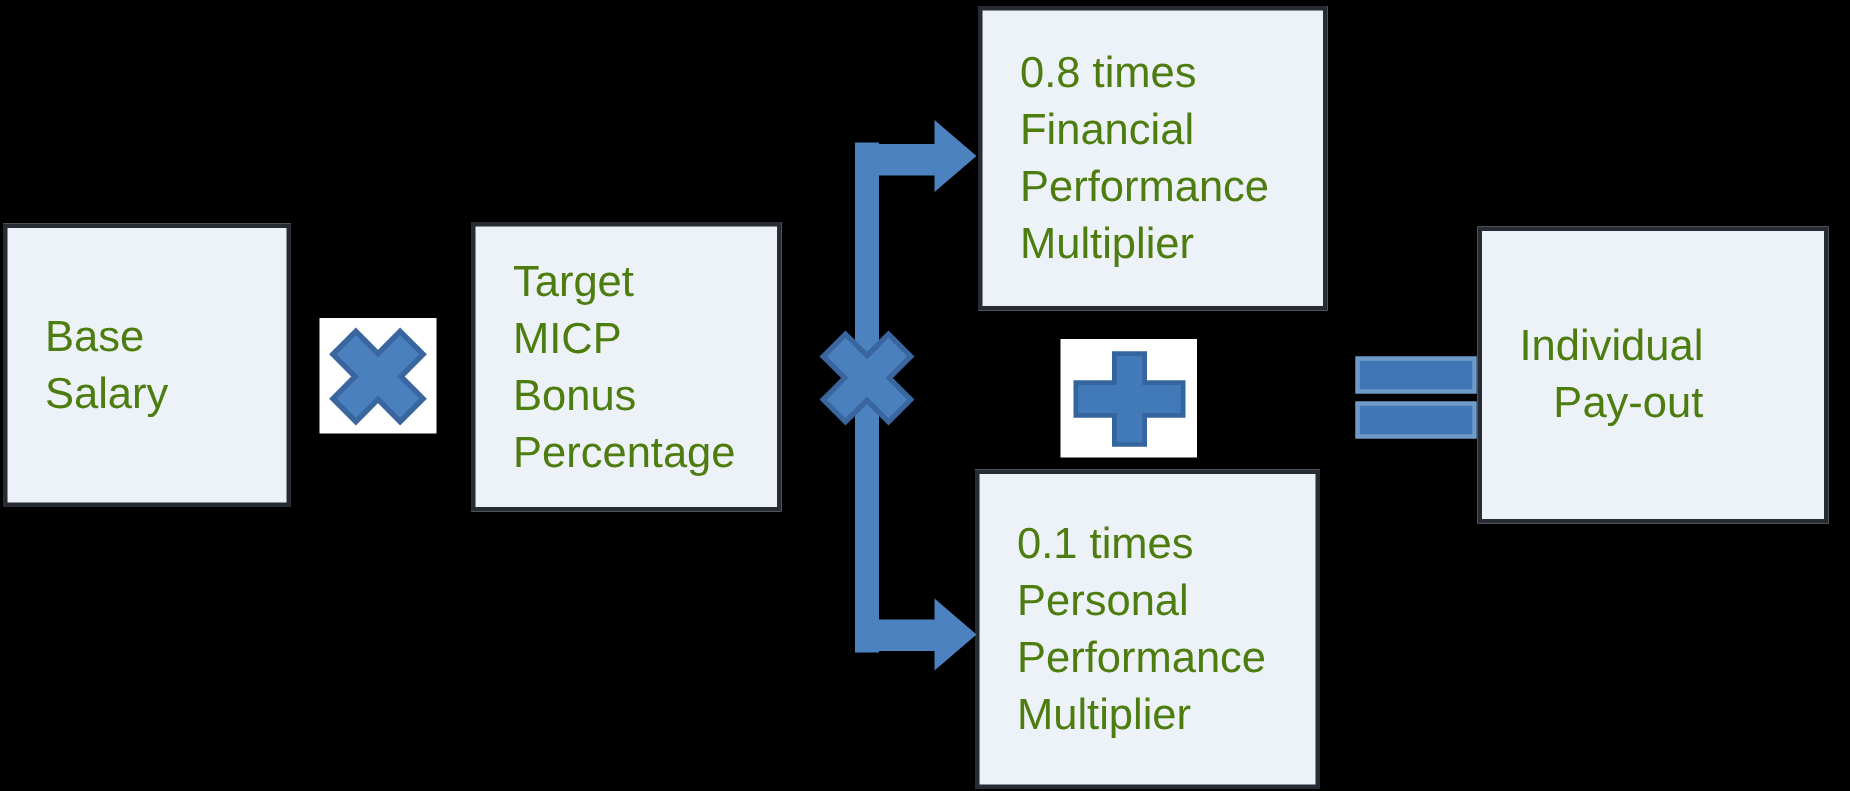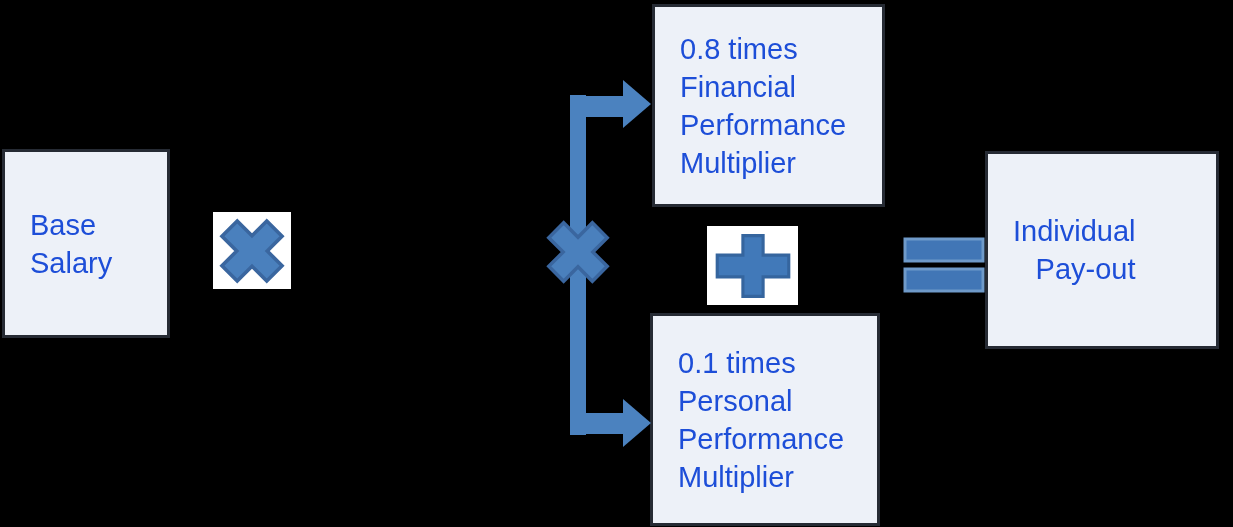--- a/index.html
+++ b/index.html
@@ -11,55 +11,61 @@
     font-family: "Liberation Sans", sans-serif;
     overflow: hidden;
   }
   .box {
     position: absolute;
     background: #edf1f8;
     border: 3px solid #262b34;
     box-sizing: border-box;
     display: flex;
     align-items: center;
-    color: #1d4ed8;
+    color: #4d7c0f;
     font-size: 29px;
     line-height: 38px;
     padding-left: 25px;
     white-space: pre-line;
   }
   .op-bg {
     position: absolute;
     background: #ffffff;
     display: flex;
     align-items: center;
     justify-content: center;
   }
   .abs { position: absolute; }
-  #box-base     { left: 2px;    top: 149px; width: 168px; height: 189px; }
+  #box-base     { left: 2px;    top: 149px; width: 192px; height: 189px; }
   #box-target   { left: 314px;  top: 148px; width: 207px; height: 193px; }
   #box-fin      { left: 652px;  top: 4px;   width: 233px; height: 203px; }
   #box-pers     { left: 650px;  top: 313px; width: 230px; height: 213px; }
   #box-payout   { left: 985px; top: 151px; width: 234px; height: 198px; text-align: right; }
   #mult1-bg     { left: 213px;  top: 212px; width: 78px;  height: 77px; }
   #plus-bg      { left: 707px;  top: 226px; width: 91px;  height: 79px; }
   #mult2        { left: 543px;  top: 216px; width: 70px;  height: 72px; }
   #equals       { left: 903px;  top: 237px; width: 82px;  height: 56px; }
   #branch-arrow { left: 563px;  top: 75px;  width: 92px;  height: 377px; }
 </style>
 </head>
 <body>
 
 <div class="canvas">
 
   <div id="box-base" class="box">
     <span>Base
 Salary</span>
   </div>
 
+  <div id="box-target" class="box">
+    <span>Target
+MICP
+Bonus
+Percentage</span>
+  </div>
 
   <div id="box-fin" class="box">
     <span>0.8 times
 Financial
 Performance
 Multiplier</span>
   </div>
 
   <div id="box-pers" class="box">
     <span>0.1 times

